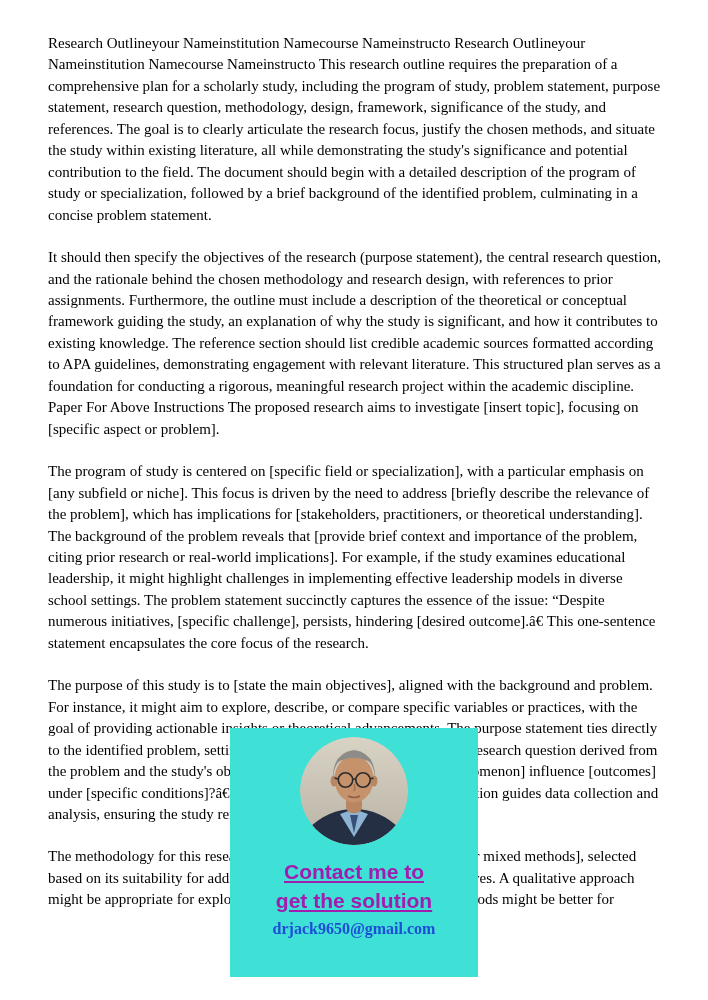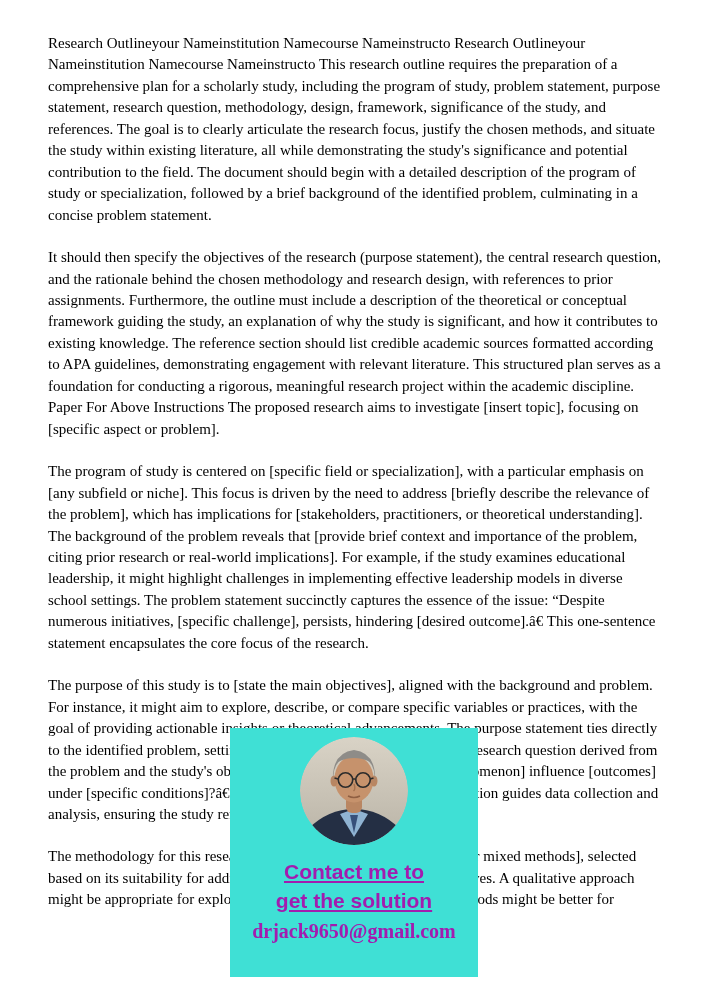--- a/index.html
+++ b/index.html
@@ -50,22 +50,22 @@
     font-size: 21px;
     line-height: 29px;
     color: #13243f; 
     text-align: center;
     margin-top: 12px;
     white-space: pre-line;
   }
   .contact-email {
     font-family: "Liberation Serif", "DejaVu Serif", serif;
     font-weight: 700;
-    font-size: 20px;
-    color: #a21caf;
+    font-size: 16px;
+    color: #1d4ed8;
     text-align: left;
     margin-top: 5px;
   }
 </style>
 </head>
 <body>
 
 <div class="doc">
   <p>Research Outlineyour Nameinstitution Namecourse Nameinstructo Research Outlineyour Nameinstitution Namecourse Nameinstructo This research outline requires the preparation of a comprehensive plan for a scholarly study, including the program of study, problem statement, purpose statement, research question, methodology, design, framework, significance of the study, and references. The goal is to clearly articulate the research focus, justify the chosen methods, and situate the study within existing literature, all while demonstrating the study's significance and potential contribution to the field. The document should begin with a detailed description of the program of study or specialization, followed by a brief background of the identified problem, culminating in a concise problem statement.</p>
   <p>It should then specify the objectives of the research (purpose statement), the central research question, and the rationale behind the chosen methodology and research design, with references to prior assignments. Furthermore, the outline must include a description of the theoretical or conceptual framework guiding the study, an explanation of why the study is significant, and how it contributes to existing knowledge. The reference section should list credible academic sources formatted according to APA guidelines, demonstrating engagement with relevant literature. This structured plan serves as a foundation for conducting a rigorous, meaningful research project within the academic discipline. Paper For Above Instructions The proposed research aims to investigate [insert topic], focusing on [specific aspect or problem].</p>

